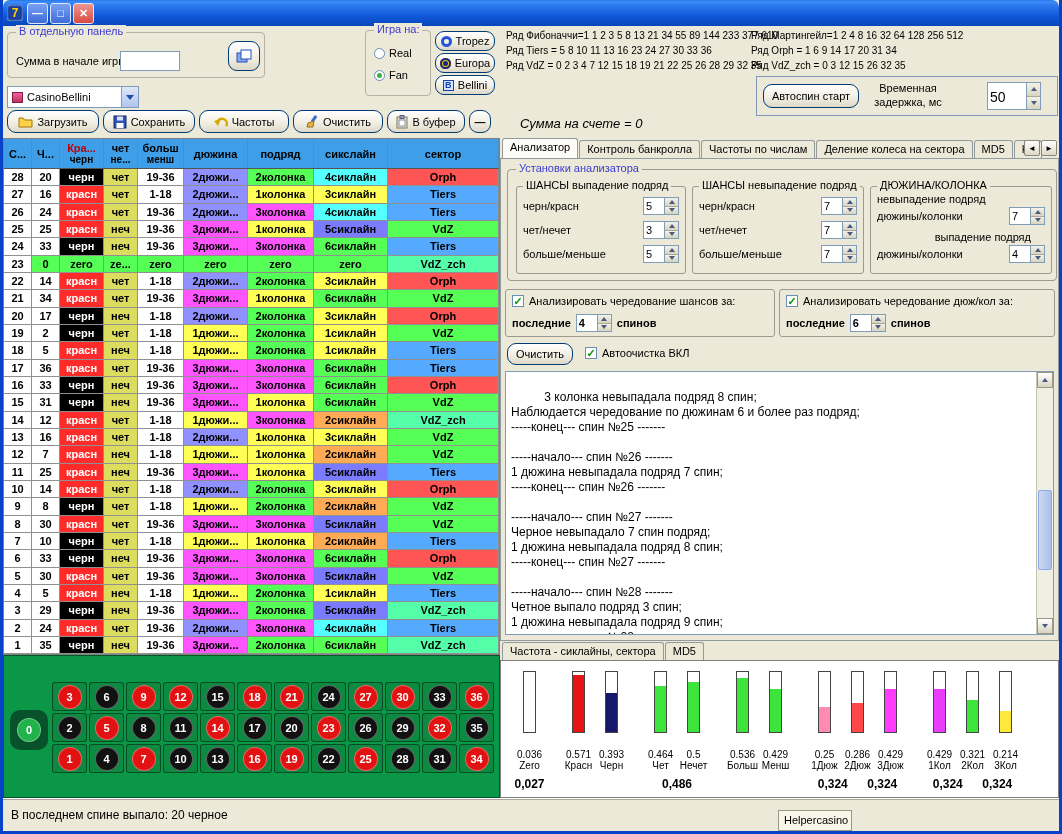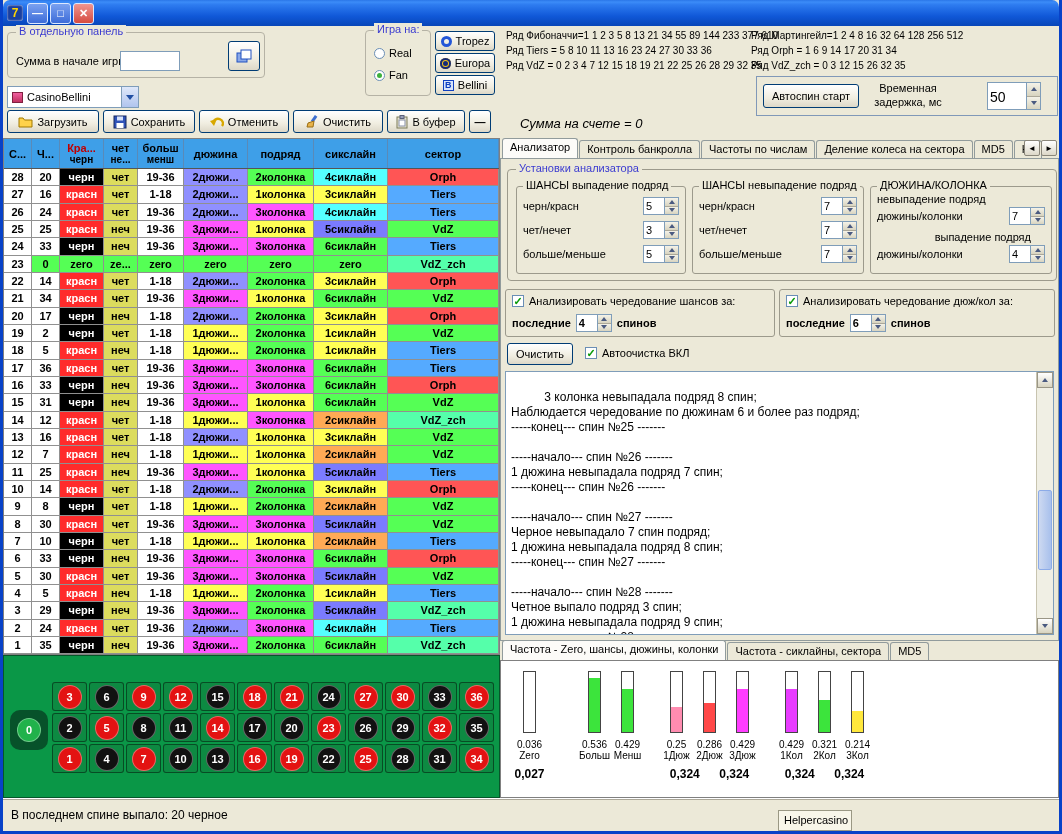--- a/index.html
+++ b/index.html
@@ -25,21 +25,21 @@
   
   .topband { flex:0 0 112px; display:flex; position:relative; }
   .topleft { width:497px; position:relative; }
   .topright { flex:1; position:relative; }
   .groupbox { position:absolute; border:1px solid #B5B2A5; border-radius:4px; }
   .gb-title { position:absolute; top:-8px; left:8px; background:#ECE9D8; padding:0 3px;
     font-size:11px; color:#3B3BD0; white-space:nowrap; }
   .lbl { font-size:11px; color:#000; white-space:nowrap; }
   .txt { position:absolute; border:1px solid #7F9DB9; background:#fff; font-size:11px; padding:2px 3px;
     font-family:"Liberation Sans",sans-serif; }
-  .btn { border:1px solid #003C74; border-radius:3px; font-size:11px; color:#000;
+  .btn { border:1px solid #003C74; border-radius:9px; font-size:11px; color:#000;
     background:linear-gradient(#FFFFFF,#F0EDE0 60%,#DDD8C8); display:flex; align-items:center;
     justify-content:center; gap:4px; cursor:default; white-space:nowrap; }
   .icon-btn { position:absolute; }
   
   .radio-row { position:absolute; display:flex; align-items:center; gap:4px; font-size:11px; }
   .rcircle { width:11px; height:11px; border:1px solid #6A8EB5; border-radius:50%; background:#fff;
     position:relative; }
   .rcircle.sel::after { content:""; position:absolute; left:2px; top:2px; width:5px; height:5px;
     border-radius:50%; background:#3DB03D; }
   .cbox { width:12px; height:12px; border:1px solid #6A8EB5; background:#fff; font-size:11px;
@@ -132,21 +132,21 @@
   
   .chart-tabsbar { position:absolute; left:0; top:503px; right:0; height:19px; display:flex;
     align-items:flex-end; padding-left:2px; }
   .chartpanel { position:absolute; left:0; top:522px; right:0; height:138px; background:#fff;
     border:1px solid #808080; display:flex; align-items:flex-start; padding:10px 0 0 12px; }
   .bgroup { margin-right:16px; display:flex; flex-direction:column; }
   .brow { display:flex; }
   .bunit { width:33px; display:flex; flex-direction:column; align-items:center; }
   .bbox { width:13px; height:62px; border:1px solid #444; position:relative; background:#fff; }
   .bfill { position:absolute; bottom:0; left:0; right:0; }
-  .bval { font-size:10px; margin-top:6px; white-space:nowrap; }
+  .bval { font-size:10px; margin-top:16px; white-space:nowrap; }
   .blab { font-size:10px; white-space:nowrap; }
   .bgvals { display:flex; justify-content:space-around; font-size:12px; font-weight:bold;
     margin-top:6px; min-height:14px; }
   
   .statusbar { flex:1; background:#ECE9D8; border-top:1px solid #fff; box-shadow:inset 0 1px 0 #ACA899;
     display:flex; align-items:center; padding-left:8px; font-size:12px; }
   .mini-tooltip { position:absolute; left:775px; top:810px; width:74px; height:21px;
     background:#F8F6E9; border:1px solid #9A9884; font-size:11px; padding:3px 0 0 5px; z-index:50; }
   svg { display:block; }
 </style>
@@ -231,21 +231,21 @@
           </span>
         <span>Сохранить</span>
       </button>
       <button class="btn icon-btn" style="left:196px;top:84px;width:90px;height:23px;">
         <span>
             <svg width="14" height="13">
               <path d="M12 11 a5 4.5 0 1 0 -9 -3" fill="none" stroke="#D8A800" stroke-width="2.4"></path>
               <polygon points="0,6 7,4 4,11" fill="#D8A800"></polygon>
             </svg>
           </span>
-        <span>Отменить</span>
+        <span>Частоты</span>
       </button>
       <button class="btn icon-btn" style="left:290px;top:84px;width:90px;height:23px;">
         <span>
             <svg width="14" height="13">
               <rect x="8" y="0" width="3" height="7" fill="#3E6FD0" transform="rotate(35 9 3)"></rect>
               <polygon points="3,8 9,6 8,12 2,12" fill="#E8B34B" stroke="#9A6E14"></polygon>
             </svg>
           </span>
         <span>Очистить</span>
       </button>
@@ -972,41 +972,77 @@
 -----конец--- спин №28 -------</span>
           <div class="vscroll">
             <span class="vs-btn" style="top:0;"><i class="tri-up"></i></span>
             <span class="vs-btn" style="bottom:0;"><i class="tri-dn"></i></span>
             <span class="vs-thumb"></span>
           </div>
         </div>
       </div>
 
       <div class="chart-tabsbar" id="chart-tabs">
-          <div class="tab active">Частота - Zero, шансы, дюжины, колонки</div>
           <div class="tab">Частота - сиклайны, сектора</div>
           <div class="tab">MD5</div>
         </div>
       <div class="chartpanel" id="bars-area">
           <div class="bgroup">
             <div class="brow">
               <div class="bunit">
                 <div class="bbox">
                   <div class="bfill" style="height: 6%; background: rgb(255, 255, 255);"></div>
                 </div>
                 <div class="bval">0.036</div>
                 <div class="blab">Zero</div>
               </div>
             </div>
             <div class="bgvals">
               <span>0,027</span>
             </div>
           </div>
           <div class="bgroup">
+            <div class="brow">
+              <div class="bunit">
+                <div class="bbox">
+                  <div class="bfill" style="height: 95.1667%; background: rgb(232, 20, 20);"></div>
+                </div>
+                <div class="bval">0.571</div>
+                <div class="blab">Красн</div>
+              </div>
+              <div class="bunit">
+                <div class="bbox">
+                  <div class="bfill" style="height: 65.5%; background: rgb(24, 24, 107);"></div>
+                </div>
+                <div class="bval">0.393</div>
+                <div class="blab">Черн</div>
+              </div>
+            </div>
             <div class="bgvals"></div>
+          </div>
+          <div class="bgroup">
+            <div class="brow">
+              <div class="bunit">
+                <div class="bbox">
+                  <div class="bfill" style="height: 77.3333%; background: rgb(60, 228, 60);"></div>
+                </div>
+                <div class="bval">0.464</div>
+                <div class="blab">Чет</div>
+              </div>
+              <div class="bunit">
+                <div class="bbox">
+                  <div class="bfill" style="height: 83.3333%; background: rgb(60, 228, 60);"></div>
+                </div>
+                <div class="bval">0.5</div>
+                <div class="blab">Нечет</div>
+              </div>
+            </div>
+            <div class="bgvals">
+              <span>0,486</span>
+            </div>
           </div>
           <div class="bgroup">
             <div class="brow">
               <div class="bunit">
                 <div class="bbox">
                   <div class="bfill" style="height: 89.3333%; background: rgb(60, 228, 60);"></div>
                 </div>
                 <div class="bval">0.536</div>
                 <div class="blab">Больш</div>
               </div>

